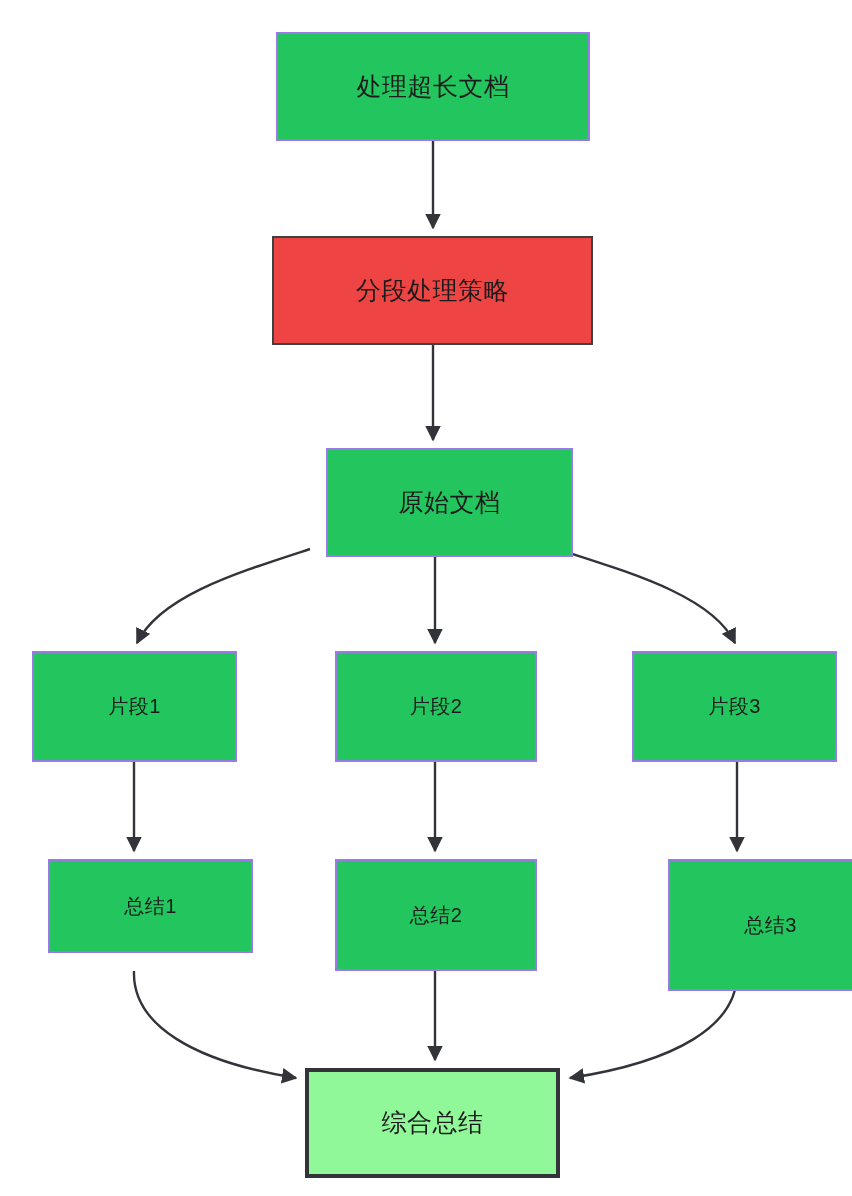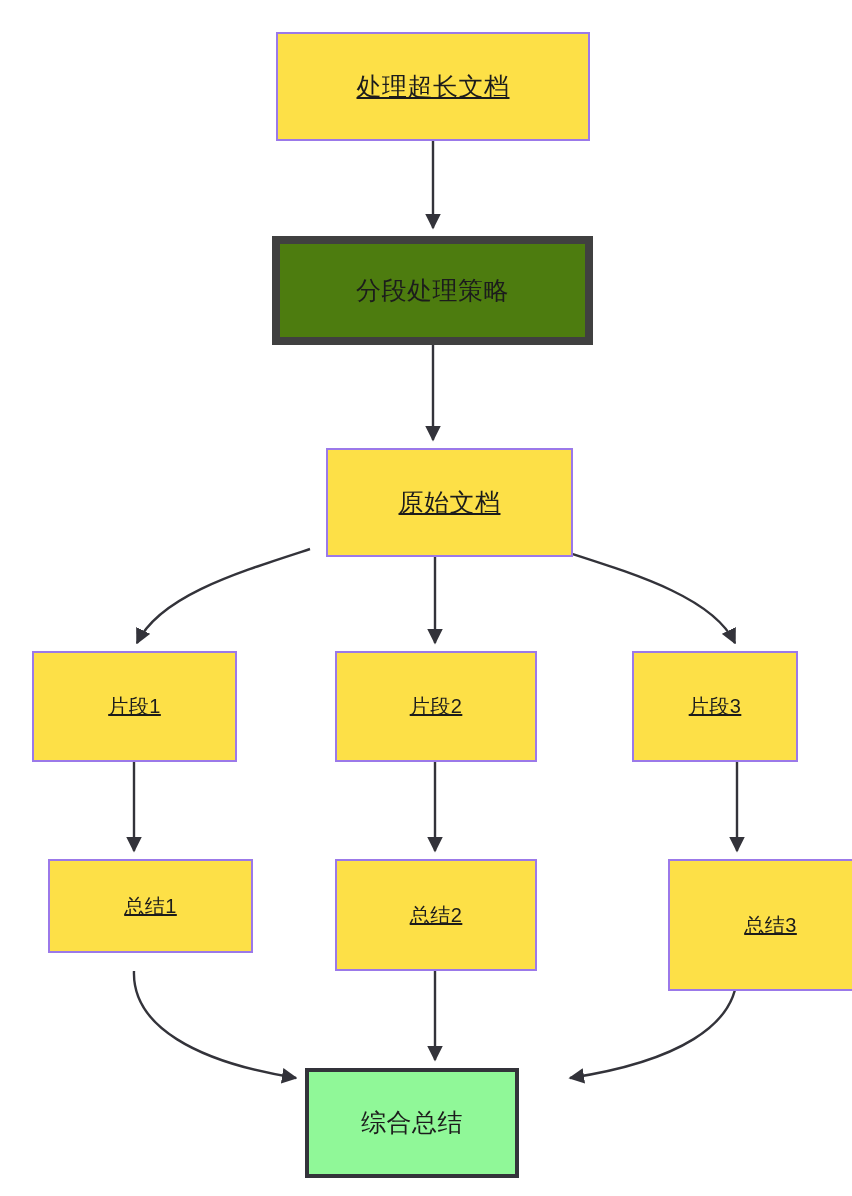--- a/index.html
+++ b/index.html
@@ -40,29 +40,28 @@
     line-height: 1.25;
     color: #1c1c1c;
     letter-spacing: 0.5px;
   }
   .node-label {
     display: block;
     padding: 0 6px;
   }
   
   .node.v-soft {
-    background: #fde047;
+    background: #22c55e;
     border: 2px solid #9b79e9;
     font-size: 25px;
-    text-decoration: underline;
   }
   
   .node.v-strong {
-    background: #4d7c0f;
-    border: 8px solid #404040;
+    background: #ef4444;
+    border: 2px solid #404040;
     font-size: 25px;
   }
   
   .node.v-result {
     background: #90f898;
     border: 4px solid #33333a;
     font-size: 25px;
   }
   .node.small-text {
     font-size: 20px;
@@ -116,33 +115,33 @@
   </div>
 
   <div class="node v-soft small-text" style="left:32px; top:651px; width:205px; height:111px;">
     <span class="node-label">片段1</span>
   </div>
 
   <div class="node v-soft small-text" style="left:335px; top:651px; width:202px; height:111px;">
     <span class="node-label">片段2</span>
   </div>
 
-  <div class="node v-soft small-text" style="left:632px; top:651px; width:166px; height:111px;">
+  <div class="node v-soft small-text" style="left:632px; top:651px; width:205px; height:111px;">
     <span class="node-label">片段3</span>
   </div>
 
   <div class="node v-soft small-text" style="left:48px; top:859px; width:205px; height:94px;">
     <span class="node-label">总结1</span>
   </div>
 
   <div class="node v-soft small-text" style="left:335px; top:859px; width:202px; height:112px;text-align:right;">
     <span class="node-label">总结2</span>
   </div>
 
   <div class="node v-soft small-text" style="left:632px; top:859px; width:205px; height:132px;margin-left:36px;">
     <span class="node-label">总结3</span>
   </div>
 
-  <div class="node v-result" style="left:305px; top:1068px; width:214px; height:110px;">
+  <div class="node v-result" style="left:305px; top:1068px; width:255px; height:110px;">
     <span class="node-label">综合总结</span>
   </div>
 
 </div>
 
 </body></html>

